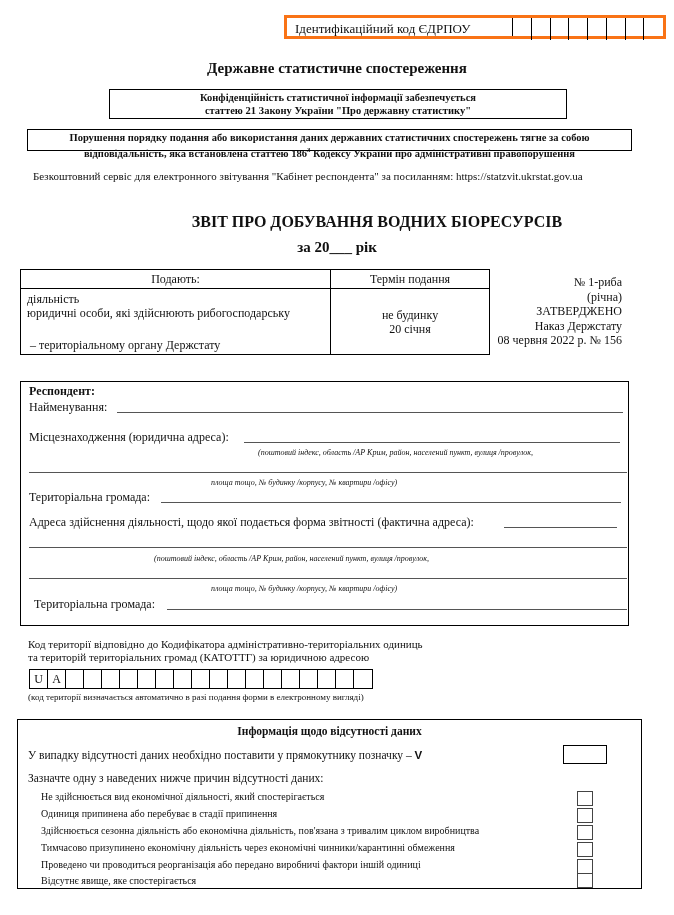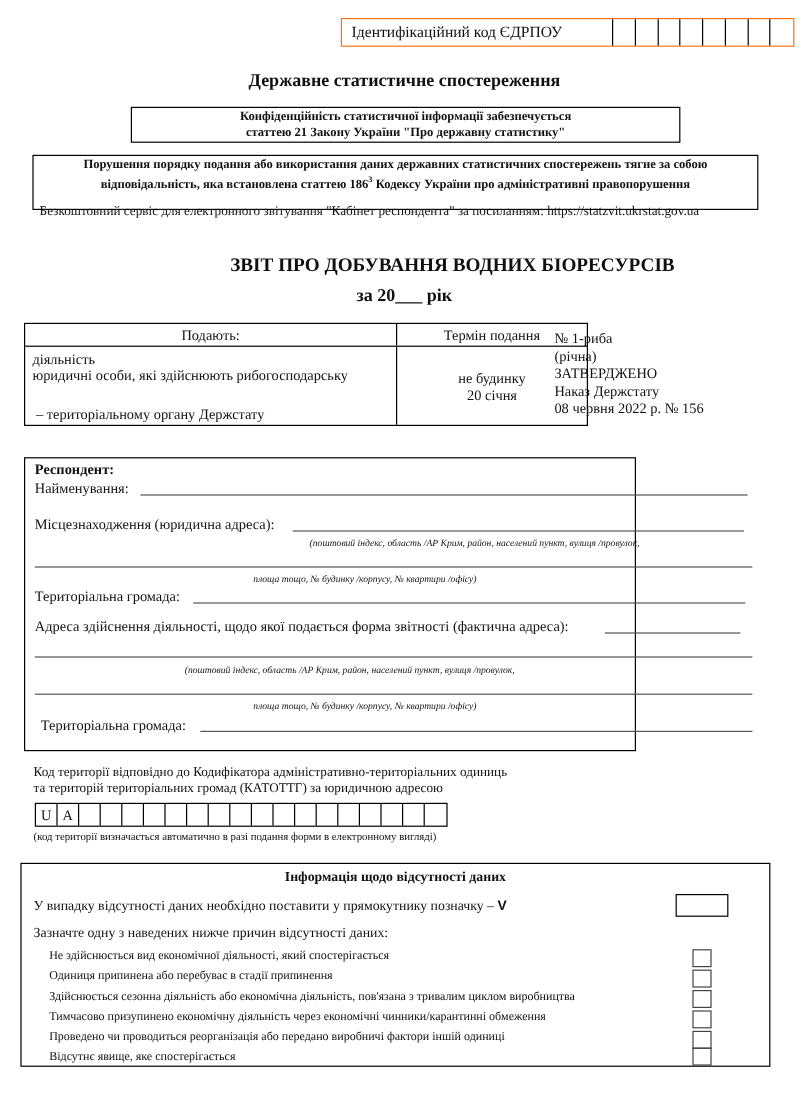--- a/index.html
+++ b/index.html
@@ -1,51 +1,51 @@
 <!DOCTYPE html>
 <html><head>
 <meta charset="utf-8">
 <style>
   * { box-sizing: border-box; margin: 0; padding: 0; }
   html, body { width: 674px; height: 915px; background: #ffffff; overflow: hidden; }
   body { position: relative; font-family: "Liberation Serif", serif; color: #111; }
   .abs { position: absolute; }
 
   
-  .edrpou { left: 284px; top: 15px; height: 24px; display: flex; border: 1px solid #f97316; }
+  .edrpou { left: 284px; top: 15px; height: 24px; display: flex; border: 3px solid #f97316; }
   .edrpou .label { width: 226px; font-size: 13px; padding-left: 8px; line-height: 22px; border-right: 1px solid #000; }
   .edrpou .cell { width: 18.75px; height: 22px; border-right: 1px solid #000; }
   .edrpou .cell:last-child { border-right: none; }
 
   .survey-title { left: 0; width: 674px; top: 60px; text-align: center; font-weight: bold; font-size: 15px; }
 
   .conf-box { left: 109px; top: 89px; width: 458px; height: 30px; border: 1px solid #000; text-align: center; font-weight: bold; font-size: 10.5px; line-height: 13px; padding-top: 1px; }
 
-  .viol-box { left: 27px; top: 129px; width: 605px; height: 46px; border: 1.5px solid #000; text-align: center; font-weight: bold; font-size: 10.5px; line-height: 13px; padding-top: 1px; }
+  .viol-box { left: 27px; top: 129px; width: 605px; height: 22px; border: 1.5px solid #000; text-align: center; font-weight: bold; font-size: 10.5px; line-height: 13px; padding-top: 1px; }
   .viol-box sup { font-size: 7px; }
 
   .service-note { left: 33px; top: 170px; font-size: 11px; }
 
   .report-title { left: 0; width: 674px; top: 213px; text-align: center; font-weight: bold; font-size: 16px; margin-left: 40px; }
   .report-year { left: 0; width: 674px; top: 239px; text-align: center; font-weight: bold; font-size: 15px; }
 
   
   .submit-table { left: 20px; top: 269px; width: 470px; height: 86px; border: 1px solid #000; }
   .submit-table .hdr { display: flex; height: 19px; border-bottom: 1px solid #000; font-size: 12px; line-height: 18px; }
   .submit-table .hdr .c1 { width: 310px; text-align: center; border-right: 1px solid #000; }
   .submit-table .hdr .c2 { flex: 1; text-align: center; }
   .submit-table .body { display: flex; height: 65px; font-size: 12px; }
   .submit-table .body .c1 { width: 310px; border-right: 1px solid #000; padding: 3px 0 0 6px; line-height: 14px; position: relative; }
   .submit-table .body .c1 .to { position: absolute; left: 9px; bottom: 2px; }
   .submit-table .body .c2 { flex: 1; text-align: center; line-height: 14px; padding-top: 19px; }
 
-  .approval { left: 462px; top: 275px; width: 160px; text-align: left; font-size: 12px; line-height: 14.5px; }
-
-  
-  .resp-box { left: 20px; top: 381px; width: 510px; height: 245px; border: 1.5px solid #000; }
+  .approval { left: 462px; top: 275px; width: 160px; text-align: right; font-size: 12px; line-height: 14.5px; }
+
+  
+  .resp-box { left: 20px; top: 381px; width: 609px; height: 245px; border: 1.5px solid #000; }
   .resp-box .line-row { position: absolute; font-size: 12px; white-space: nowrap; }
   .resp-box .uline { position: absolute; border-bottom: 1px solid #555; height: 1px; }
   .resp-box .hint { position: absolute; font-size: 8px; font-style: italic; white-space: nowrap; }
   .resp-title { left: 8px; top: 2px; font-weight: bold; font-size: 12px; }
 
   
   .kat-label { left: 28px; top: 638px; font-size: 11px; line-height: 13px; }
   .kat-cells { left: 29px; top: 669px; display: flex; border: 1px solid #000; height: 20px; }
   .kat-cells .cell { width: 18px; height: 18px; border-right: 1px solid #000; font-size: 12px; text-align: center; line-height: 18px; }
   .kat-cells .cell:last-child { border-right: none; }

